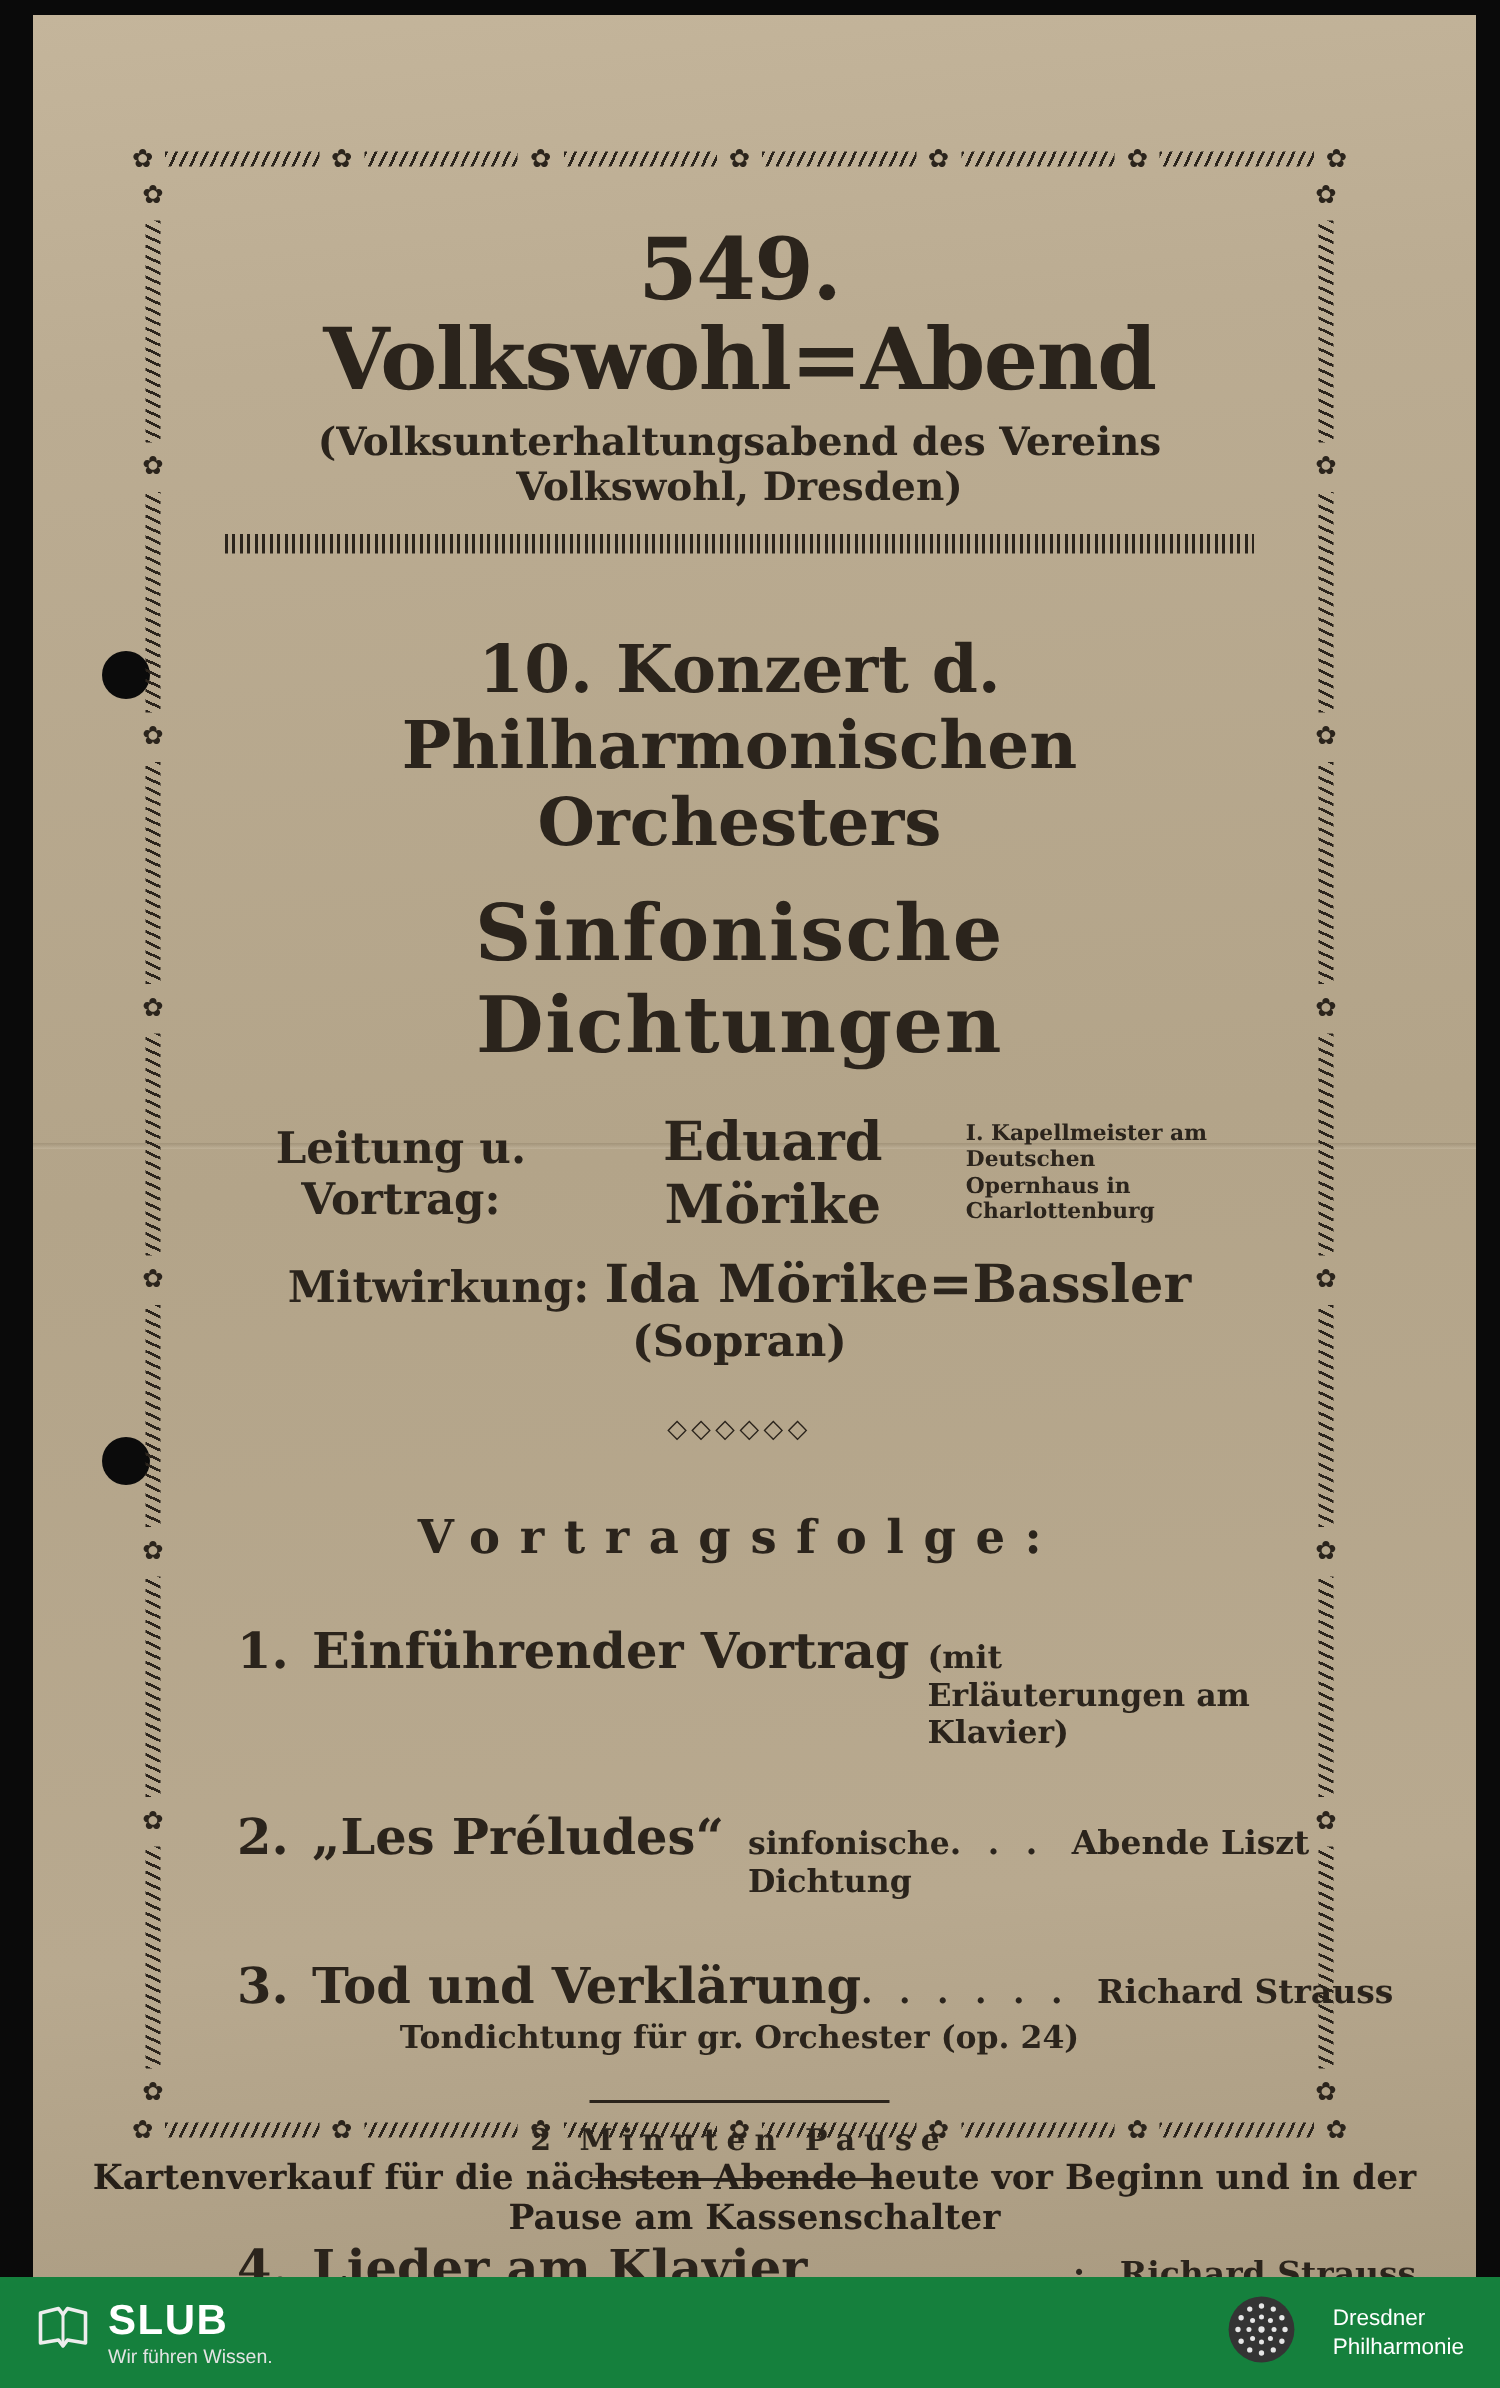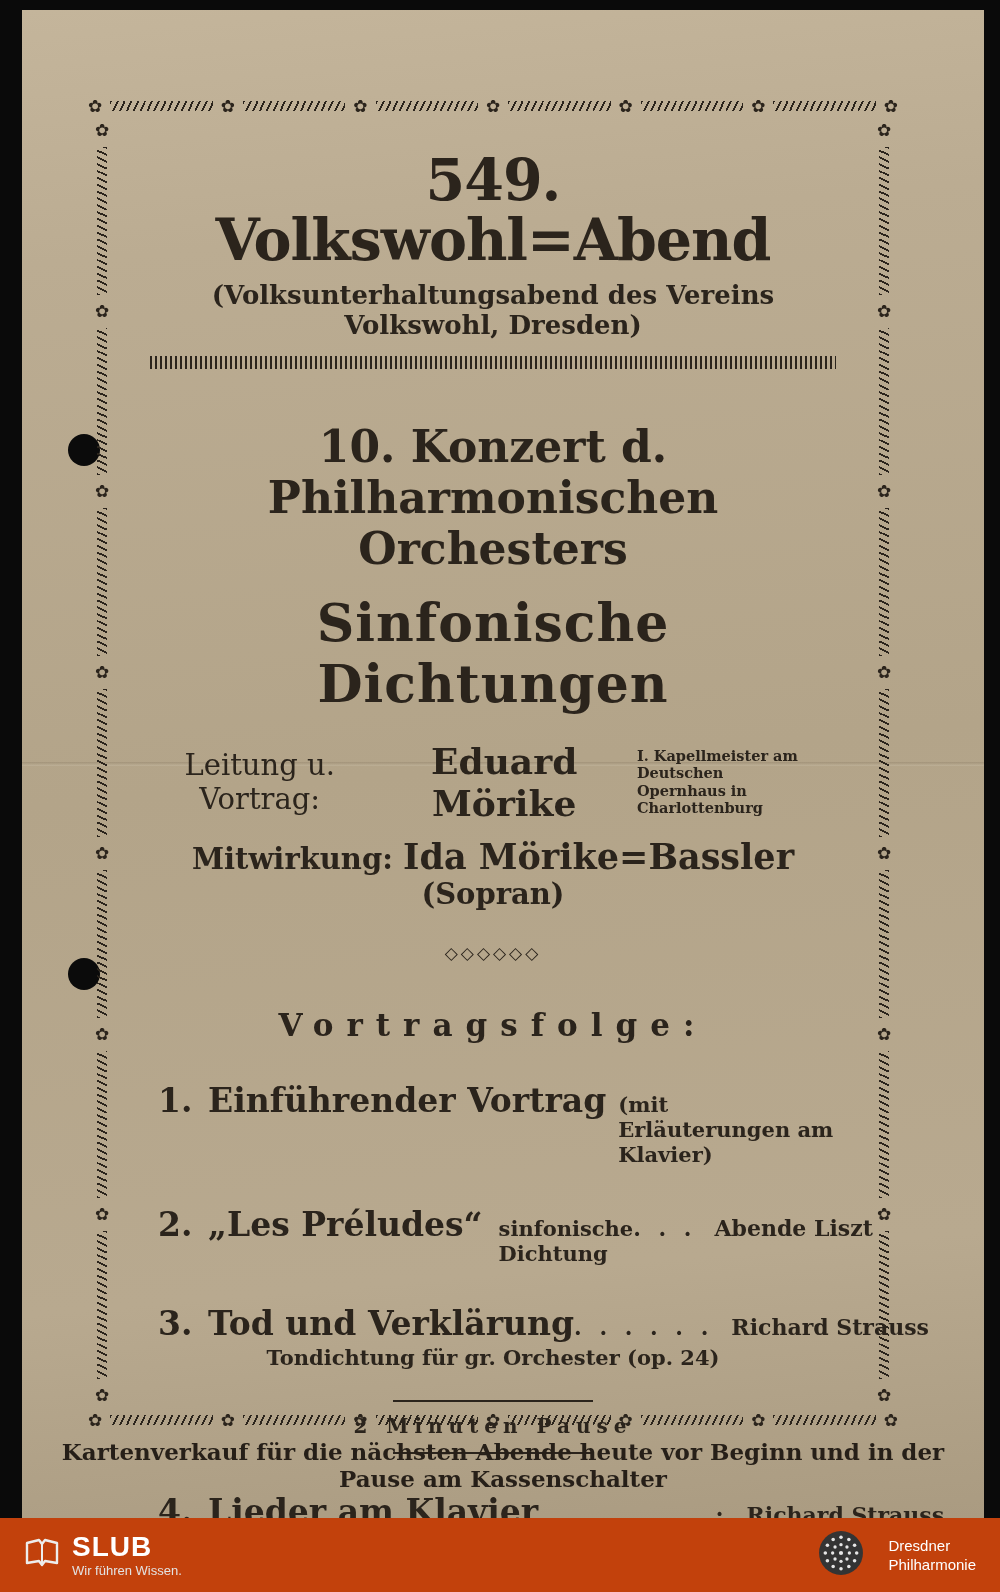--- a/index.html
+++ b/index.html
@@ -26,21 +26,21 @@
 
   .content{position:absolute;left:30px;right:30px;top:28px;bottom:28px;padding:16px 30px 0;text-align:center;}
   .title{font-size:57px;font-weight:bold;letter-spacing:-1px;line-height:1.05;margin-top:14px;}
   .subtitle{font-size:26px;font-weight:bold;margin-top:10px;}
   .datetime{font-size:31px;font-weight:bold;margin-top:6px;}
   .band{height:13px;margin:16px 2px 0;
      background:repeating-linear-gradient(90deg,#2b241c 0 2px,transparent 2px 5px);}
   .series{font-size:44px;font-weight:bold;margin-top:52px;}
   .ptitle{font-size:52px;font-weight:bold;margin-top:18px;letter-spacing:1px;}
   .conductor{display:flex;justify-content:center;align-items:center;gap:12px;margin-top:26px;}
-  .c-label{font-size:29px;font-weight:normal;}
+  .c-label{font-size:29px;font-weight:bold;}
   .c-name{font-size:36px;font-weight:bold;}
   .c-note{text-align:left;font-size:14.5px;font-weight:bold;line-height:1.2;}
   .soloist{margin-top:12px;font-size:29px;font-weight:bold;}
   .s-name{font-size:35px;}
   .diamonds{margin-top:32px;font-size:17px;letter-spacing:3px;font-weight:bold;}
   .folge{margin-top:44px;font-size:31px;font-weight:bold;letter-spacing:.42em;}
 
   .prog-row{display:flex;align-items:baseline;text-align:left;margin:38px 4px 0 10px;}
   .num{flex:0 0 50px;font-size:33px;font-weight:bold;}
   .ititle{font-size:33px;font-weight:bold;white-space:nowrap;}
@@ -52,21 +52,21 @@
   .rule{width:200px;height:2px;background:#2b241c;margin:30px auto 0;}
   .pause{margin-top:12px;font-size:20px;font-weight:bold;letter-spacing:6px;}
   .rule.r2{margin-top:14px;}
   .songs{display:flex;justify-content:center;margin-top:10px;font-size:21px;font-weight:bold;text-align:left;}
   .songs .col{padding:0 26px;line-height:1.45;}
   .songs .col-right{border-left:2px solid #2b241c;}
 
   .ticket-note{position:absolute;left:0;right:0;bottom:26px;text-align:center;
      font-size:23px;font-weight:bold;color:#261f18;}
 
-  .footer{position:absolute;left:0;right:0;bottom:0;height:74px;background:#c2410c;
+  .footer{position:absolute;left:0;right:0;bottom:0;height:74px;background:#15803d;
      display:flex;align-items:center;justify-content:space-between;padding:0 24px;
      font-family:"Liberation Sans", sans-serif;color:#fff;box-sizing:border-box;}
   .slub{display:flex;align-items:center;gap:12px;}
   .slub-text .name{font-size:28px;font-weight:bold;letter-spacing:1px;line-height:1.05;}
   .slub-text .tagline{font-size:13px;color:#e3e3e3;margin-top:1px;}
   .phil{display:flex;align-items:center;gap:24px;}
   .phil-text{font-size:15px;line-height:1.3;text-align:left;}
 </style>
 </head>
 <body>

